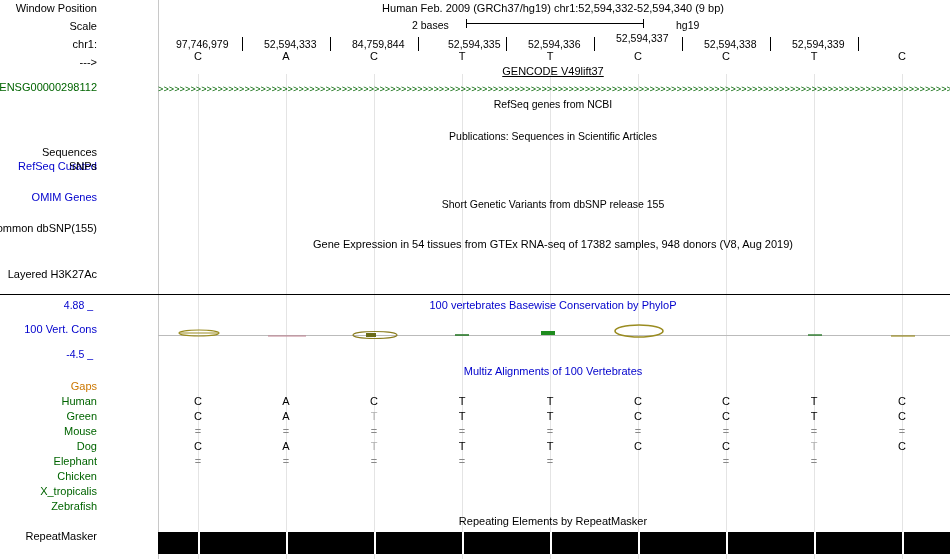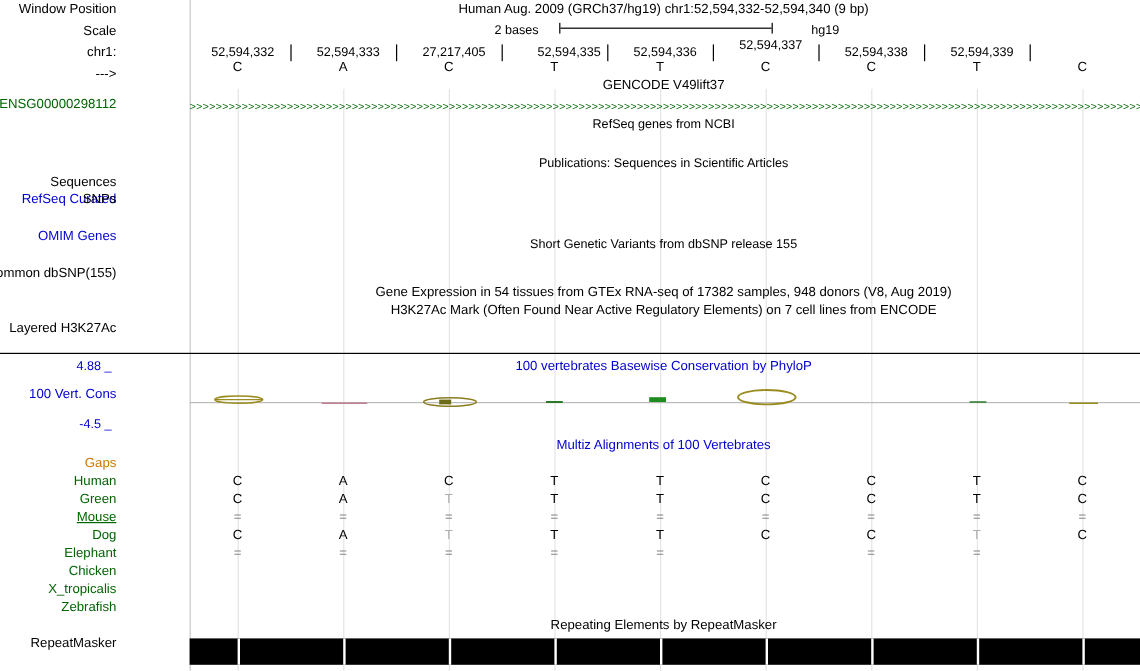--- a/index.html
+++ b/index.html
@@ -121,35 +121,35 @@
   <div class="gridline" style="left:286px"></div>
   <div class="gridline" style="left:374px"></div>
   <div class="gridline" style="left:462px"></div>
   <div class="gridline" style="left:550px"></div>
   <div class="gridline" style="left:638px"></div>
   <div class="gridline" style="left:726px"></div>
   <div class="gridline" style="left:814px"></div>
   <div class="gridline" style="left:902px"></div>
 
   <div class="lbl black" style="top:2px;">Window Position</div>
-  <div class="ctr" style="top:2px;">Human Aug. 2009 (GRCh37/hg19)   chr1:52,594,332-52,594,340 (9 bp)</div>
+  <div class="ctr" style="top:2px;">Human Feb. 2009 (GRCh37/hg19)   chr1:52,594,332-52,594,340 (9 bp)</div>
 
   <div class="lbl black" style="top:20px;">Scale</div>
   <div class="coord" style="top:19px;left:412px;">2 bases</div>
   <div class="scalebar" style="top:19px;left:466px;width:176px;">
       <i></i>
     </div>
   <div class="coord" style="top:19px;left:676px;">hg19</div>
 
   <div class="lbl black" style="top:38px;">chr1:</div>
   <div class="lbl black" style="top:56px;">---&gt;</div>
 
-  <div class="coord" style="top:38px;left:176px;">52,594,332</div>
+  <div class="coord" style="top:38px;left:176px;">97,746,979</div>
   <div class="coord" style="top:38px;left:264px;">52,594,333</div>
-  <div class="coord" style="top:38px;left:352px;">27,217,405</div>
+  <div class="coord" style="top:38px;left:352px;">84,759,844</div>
   <div class="coord" style="top:38px;left:448px;">52,594,335</div>
   <div class="coord" style="top:38px;left:528px;">52,594,336</div>
   <div class="coord" style="top:32px;left:616px;">52,594,337</div>
   <div class="coord" style="top:38px;left:704px;">52,594,338</div>
   <div class="coord" style="top:38px;left:792px;">52,594,339</div>
 
   <div class="tick" style="top:37px;left:242px;height:14px;"></div>
   <div class="tick" style="top:37px;left:330px;height:14px;"></div>
   <div class="tick" style="top:37px;left:418px;height:14px;"></div>
   <div class="tick" style="top:37px;left:506px;height:14px;"></div>
@@ -161,38 +161,37 @@
   <div class="base" style="top:50px;left:185px;">C</div>
   <div class="base" style="top:50px;left:273px;">A</div>
   <div class="base" style="top:50px;left:361px;">C</div>
   <div class="base" style="top:50px;left:449px;">T</div>
   <div class="base" style="top:50px;left:537px;">T</div>
   <div class="base" style="top:50px;left:625px;">C</div>
   <div class="base" style="top:50px;left:713px;">C</div>
   <div class="base" style="top:50px;left:801px;">T</div>
   <div class="base" style="top:50px;left:889px;">C</div>
 
-  <div class="ctr" style="top:65px;">GENCODE V49lift37</div>
+  <div class="ctr" style="top:65px;text-decoration:underline;">GENCODE V49lift37</div>
   <div class="lbl green" style="top:81px;">ENSG00000298112</div>
   <div class="gencodeline">&gt;&gt;&gt;&gt;&gt;&gt;&gt;&gt;&gt;&gt;&gt;&gt;&gt;&gt;&gt;&gt;&gt;&gt;&gt;&gt;&gt;&gt;&gt;&gt;&gt;&gt;&gt;&gt;&gt;&gt;&gt;&gt;&gt;&gt;&gt;&gt;&gt;&gt;&gt;&gt;&gt;&gt;&gt;&gt;&gt;&gt;&gt;&gt;&gt;&gt;&gt;&gt;&gt;&gt;&gt;&gt;&gt;&gt;&gt;&gt;&gt;&gt;&gt;&gt;&gt;&gt;&gt;&gt;&gt;&gt;&gt;&gt;&gt;&gt;&gt;&gt;&gt;&gt;&gt;&gt;&gt;&gt;&gt;&gt;&gt;&gt;&gt;&gt;&gt;&gt;&gt;&gt;&gt;&gt;&gt;&gt;&gt;&gt;&gt;&gt;&gt;&gt;&gt;&gt;&gt;&gt;&gt;&gt;&gt;&gt;&gt;&gt;&gt;&gt;&gt;&gt;&gt;&gt;&gt;&gt;&gt;&gt;&gt;&gt;&gt;&gt;&gt;&gt;&gt;&gt;&gt;&gt;&gt;&gt;&gt;&gt;&gt;&gt;&gt;&gt;&gt;&gt;&gt;&gt;&gt;&gt;&gt;&gt;&gt;&gt;&gt;&gt;&gt;&gt;&gt;&gt;&gt;&gt;&gt;&gt;&gt;&gt;&gt;&gt;&gt;&gt;&gt;&gt;&gt;&gt;&gt;&gt;&gt;&gt;&gt;&gt;&gt;&gt;&gt;&gt;&gt;&gt;&gt;&gt;&gt;&gt;&gt;&gt;&gt;&gt;&gt;&gt;&gt;&gt;&gt;&gt;&gt;&gt;&gt;&gt;&gt;&gt;&gt;&gt;&gt;&gt;&gt;&gt;&gt;&gt;&gt;&gt;&gt;&gt;&gt;&gt;&gt;&gt;&gt;&gt;&gt;&gt;&gt;&gt;&gt;&gt;&gt;&gt;&gt;&gt;&gt;&gt;&gt;&gt;&gt;&gt;&gt;&gt;&gt;&gt;&gt;&gt;&gt;&gt;&gt;&gt;&gt;&gt;&gt;&gt;&gt;&gt;&gt;&gt;&gt;&gt;&gt;&gt;&gt;&gt;&gt;&gt;&gt;&gt;&gt;&gt;&gt;&gt;&gt;&gt;&gt;&gt;&gt;&gt;&gt;&gt;&gt;&gt;&gt;&gt;&gt;&gt;&gt;&gt;&gt;&gt;&gt;&gt;&gt;&gt;&gt;&gt;&gt;&gt;&gt;&gt;&gt;&gt;&gt;&gt;&gt;&gt;&gt;&gt;&gt;&gt;&gt;&gt;&gt;&gt;&gt;&gt;&gt;&gt;&gt;&gt;&gt;&gt;&gt;&gt;&gt;&gt;&gt;&gt;&gt;&gt;&gt;&gt;&gt;&gt;&gt;&gt;&gt;&gt;&gt;&gt;&gt;&gt;&gt;&gt;&gt;&gt;&gt;&gt;&gt;&gt;&gt;&gt;&gt;&gt;&gt;&gt;&gt;&gt;&gt;&gt;&gt;&gt;&gt;&gt;&gt;&gt;&gt;&gt;&gt;&gt;&gt;&gt;&gt;&gt;&gt;&gt;&gt;&gt;&gt;&gt;&gt;&gt;&gt;&gt;&gt;&gt;&gt;&gt;&gt;&gt;&gt;&gt;&gt;&gt;&gt;&gt;&gt;&gt;&gt;&gt;&gt;&gt;&gt;&gt;&gt;&gt;&gt;&gt;&gt;&gt;&gt;&gt;&gt;&gt;&gt;&gt;&gt;&gt;&gt;&gt;&gt;&gt;&gt;&gt;&gt;&gt;&gt;&gt;&gt;&gt;&gt;&gt;&gt;&gt;&gt;&gt;&gt;&gt;&gt;&gt;&gt;&gt;&gt;&gt;&gt;&gt;&gt;&gt;&gt;&gt;&gt;&gt;&gt;&gt;&gt;&gt;&gt;&gt;&gt;&gt;&gt;&gt;&gt;&gt;&gt;&gt;&gt;&gt;&gt;&gt;&gt;&gt;&gt;&gt;&gt;&gt;&gt;&gt;&gt;&gt;&gt;&gt;&gt;&gt;&gt;&gt;&gt;&gt;&gt;&gt;&gt;&gt;&gt;&gt;&gt;&gt;&gt;&gt;&gt;&gt;&gt;&gt;&gt;&gt;&gt;&gt;&gt;&gt;&gt;&gt;&gt;&gt;&gt;&gt;&gt;&gt;&gt;&gt;&gt;&gt;&gt;&gt;&gt;&gt;&gt;&gt;&gt;&gt;&gt;&gt;&gt;&gt;&gt;&gt;&gt;&gt;&gt;&gt;&gt;&gt;&gt;&gt;&gt;&gt;&gt;&gt;&gt;&gt;&gt;&gt;&gt;&gt;&gt;&gt;&gt;&gt;&gt;&gt;&gt;&gt;&gt;&gt;&gt;&gt;&gt;&gt;&gt;&gt;&gt;&gt;&gt;&gt;&gt;&gt;&gt;&gt;&gt;&gt;&gt;&gt;&gt;&gt;&gt;&gt;&gt;&gt;&gt;&gt;&gt;&gt;&gt;&gt;&gt;&gt;&gt;&gt;&gt;&gt;&gt;&gt;&gt;&gt;&gt;&gt;&gt;&gt;&gt;&gt;&gt;&gt;&gt;&gt;&gt;&gt;&gt;&gt;&gt;&gt;&gt;&gt;&gt;&gt;&gt;&gt;&gt;&gt;&gt;&gt;&gt;&gt;&gt;&gt;&gt;&gt;&gt;&gt;&gt;&gt;&gt;&gt;&gt;&gt;&gt;&gt;&gt;&gt;&gt;&gt;&gt;&gt;&gt;&gt;&gt;&gt;&gt;&gt;&gt;&gt;&gt;&gt;&gt;&gt;&gt;&gt;&gt;&gt;&gt;&gt;&gt;&gt;&gt;&gt;&gt;&gt;&gt;&gt;&gt;&gt;&gt;&gt;&gt;&gt;&gt;&gt;&gt;&gt;&gt;&gt;&gt;&gt;&gt;&gt;&gt;&gt;&gt;&gt;&gt;&gt;&gt;&gt;&gt;&gt;&gt;&gt;&gt;&gt;&gt;&gt;&gt;&gt;&gt;&gt;&gt;&gt;&gt;&gt;&gt;&gt;&gt;&gt;&gt;&gt;&gt;&gt;&gt;&gt;&gt;&gt;&gt;&gt;&gt;&gt;&gt;&gt;&gt;&gt;&gt;&gt;&gt;&gt;&gt;&gt;&gt;&gt;&gt;&gt;&gt;&gt;&gt;&gt;&gt;&gt;&gt;&gt;&gt;&gt;&gt;&gt;&gt;&gt;&gt;&gt;&gt;&gt;&gt;&gt;&gt;&gt;&gt;&gt;&gt;&gt;&gt;&gt;&gt;&gt;&gt;&gt;&gt;&gt;&gt;&gt;&gt;&gt;&gt;&gt;&gt;&gt;&gt;&gt;&gt;&gt;&gt;&gt;&gt;&gt;&gt;&gt;&gt;&gt;&gt;&gt;&gt;&gt;&gt;&gt;&gt;&gt;&gt;&gt;&gt;&gt;&gt;&gt;&gt;&gt;&gt;&gt;&gt;&gt;&gt;&gt;&gt;&gt;&gt;&gt;&gt;&gt;&gt;&gt;&gt;&gt;&gt;&gt;&gt;&gt;&gt;&gt;&gt;&gt;&gt;&gt;&gt;&gt;&gt;&gt;&gt;&gt;&gt;&gt;&gt;&gt;&gt;&gt;&gt;&gt;&gt;&gt;&gt;&gt;&gt;&gt;&gt;&gt;&gt;&gt;&gt;&gt;&gt;&gt;&gt;&gt;&gt;&gt;&gt;&gt;&gt;&gt;&gt;&gt;&gt;&gt;&gt;&gt;&gt;&gt;&gt;&gt;&gt;&gt;&gt;&gt;&gt;&gt;&gt;&gt;&gt;&gt;&gt;&gt;&gt;&gt;&gt;&gt;&gt;&gt;&gt;&gt;&gt;&gt;&gt;&gt;&gt;&gt;&gt;&gt;&gt;&gt;&gt;&gt;&gt;&gt;&gt;&gt;&gt;&gt;&gt;&gt;&gt;&gt;&gt;&gt;&gt;&gt;&gt;&gt;&gt;&gt;&gt;&gt;&gt;&gt;&gt;&gt;&gt;&gt;&gt;&gt;&gt;&gt;&gt;&gt;&gt;&gt;&gt;&gt;&gt;&gt;&gt;&gt;&gt;&gt;&gt;&gt;&gt;&gt;&gt;&gt;&gt;&gt;&gt;&gt;&gt;&gt;&gt;&gt;&gt;&gt;&gt;&gt;&gt;&gt;&gt;&gt;&gt;&gt;&gt;&gt;&gt;&gt;&gt;&gt;&gt;&gt;&gt;&gt;&gt;&gt;&gt;&gt;&gt;&gt;&gt;&gt;&gt;&gt;&gt;&gt;&gt;</div>
 
   <div class="lbl blue" style="top:113px;margin-top:47px;">RefSeq Curated</div>
   <div class="ctr small" style="top:130px;">Publications: Sequences in Scientific Articles</div>
 
   <div class="ctr small" style="top:98px;">RefSeq genes from NCBI</div>
   <div class="lbl black" style="top:146px;">Sequences</div>
   <div class="lbl black" style="top:160px;">SNPs</div>
 
   <div class="lbl blue" style="top:191px;">OMIM Genes</div>
 
   <div class="ctr small" style="top:198px;">Short Genetic Variants from dbSNP release 155</div>
   <div class="lbl black" style="top:222px;">Common dbSNP(155)</div>
 
   <div class="ctr" style="top:238px;">Gene Expression in 54 tissues from GTEx RNA-seq of 17382 samples, 948 donors (V8, Aug 2019)</div>
-  <div class="ctr" style="top:253px;">H3K27Ac Mark (Often Found Near Active Regulatory Elements) on 7 cell lines from ENCODE</div>
   <div class="lbl black" style="top:268px;">Layered H3K27Ac</div>
 
   <div class="hr" style="top:294px;"></div>
   <div class="ctr blue" style="top:299px;">100 vertebrates Basewise Conservation by PhyloP</div>
   <div class="consnum" style="top:299px;">4.88 _</div>
   <div class="consnum" style="top:348px;">-4.5 _</div>
   <div class="lbl blue" style="top:323px;">100 Vert. Cons</div>
 
   <div class="consbox">
     <div class="consmid" style="top:40px;"></div>
@@ -209,21 +208,21 @@
       <line x1="650" y1="40" x2="664" y2="40" stroke="#2a7a2a" stroke-width="1.4"></line>
       <line x1="733" y1="41" x2="757" y2="41" stroke="#9a8c20" stroke-width="1.2"></line>
     </svg>
   </div>
 
   <div class="ctr blue" style="top:365px;">Multiz Alignments of 100 Vertebrates</div>
   <div class="lbl orange" style="top:380px;">Gaps</div>
 
   <div class="lbl dkgreen" style="top:395px;">Human</div>
   <div class="lbl dkgreen" style="top:410px;">Green</div>
-  <div class="lbl dkgreen" style="top:425px;text-decoration:underline;">Mouse</div>
+  <div class="lbl dkgreen" style="top:425px;">Mouse</div>
   <div class="lbl dkgreen" style="top:440px;">Dog</div>
   <div class="lbl dkgreen" style="top:455px;">Elephant</div>
   <div class="lbl dkgreen" style="top:470px;">Chicken</div>
   <div class="lbl dkgreen" style="top:485px;">X_tropicalis</div>
   <div class="lbl dkgreen" style="top:500px;">Zebrafish</div>
 
   <div class="mz human" style="top:395px;left:185px;">C</div>
   <div class="mz human" style="top:395px;left:273px;">A</div>
   <div class="mz human" style="top:395px;left:361px;">C</div>
   <div class="mz human" style="top:395px;left:449px;">T</div>

